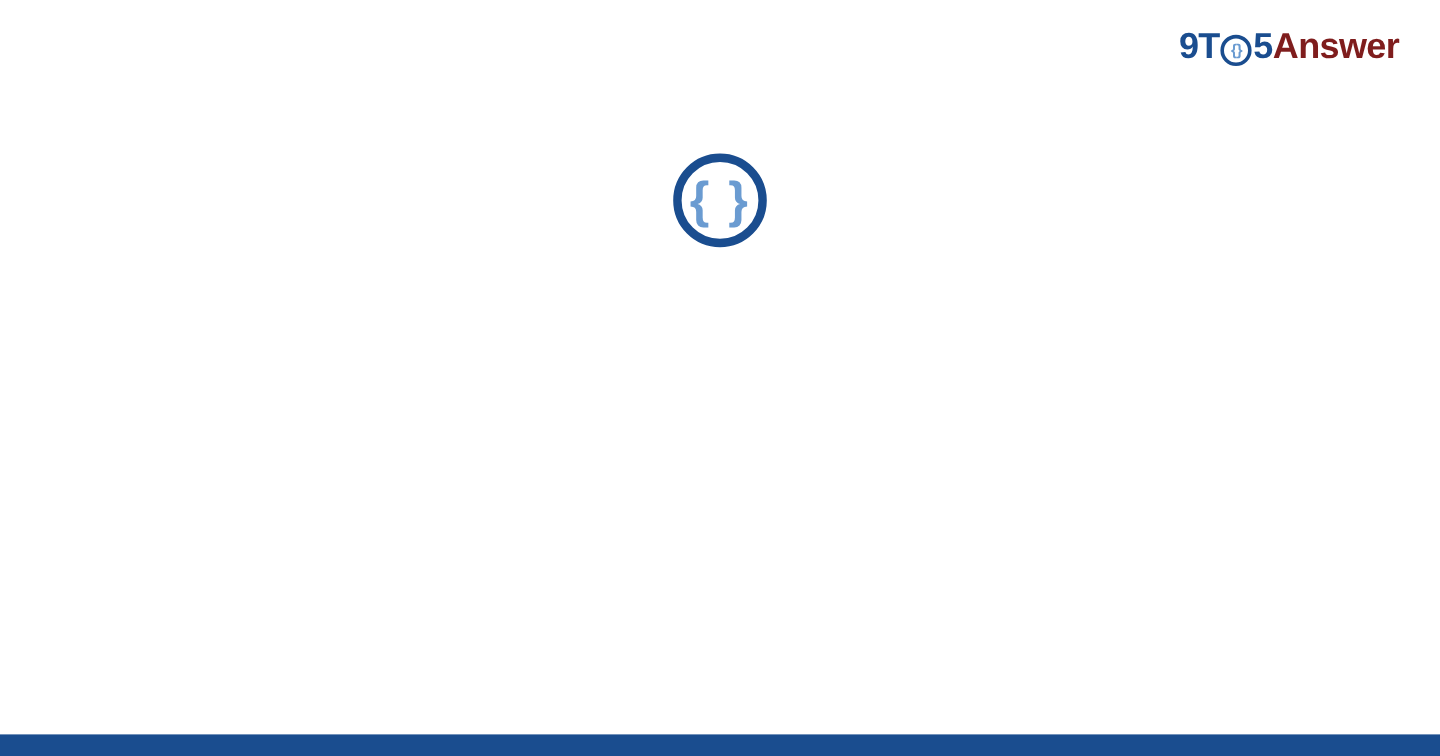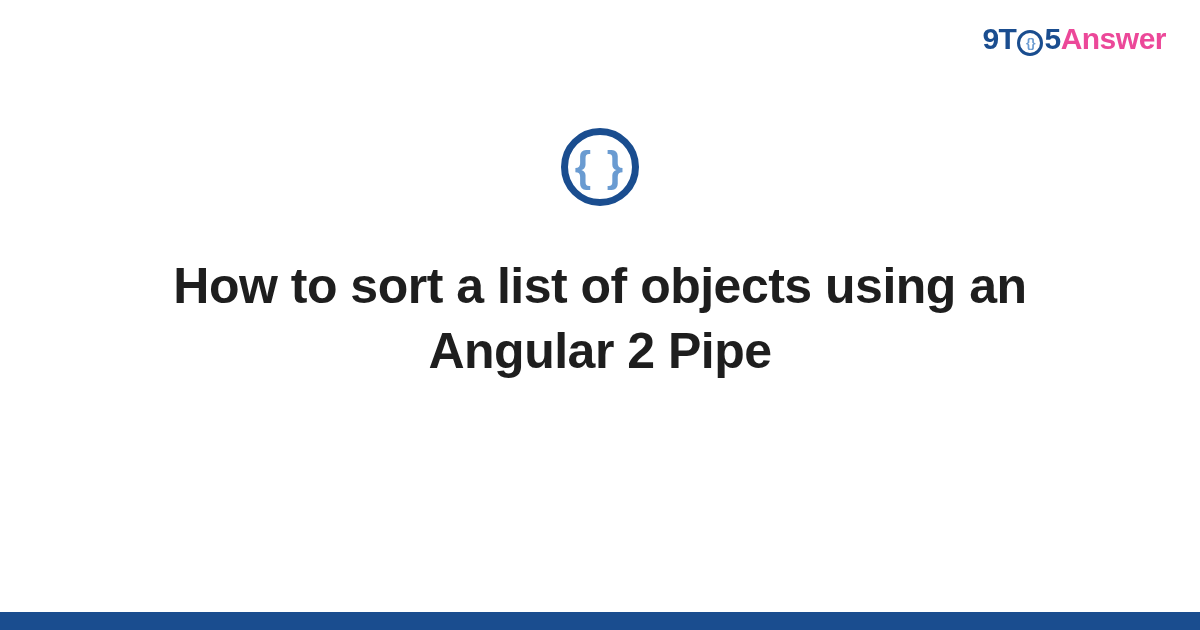--- a/index.html
+++ b/index.html
@@ -39,21 +39,21 @@
       font-size: 13px;
       font-weight: 700;
       position: relative;
       top: -2px;
       margin: 0 1px;
     }
     .logo-5 {
       color: #1a4d8f;
     }
     .logo-answer {
-      color: #ec4899;
+      color: #7f1d1d;
     }
     .center-content {
       position: absolute;
       top: 128px;
       left: 0;
       right: 0;
       display: flex;
       flex-direction: column;
       align-items: center;
     }
@@ -97,16 +97,15 @@
 <body>
 
 <div class="logo">
   <span class="logo-9t">9T</span><span class="logo-o">{}</span><span class="logo-5">5</span><span class="logo-answer">Answer</span>
 </div>
 
 <div class="center-content">
   <div class="icon-circle">
     <span class="braces">{ }</span>
   </div>
-  <h1 class="title">How to sort a list of objects using an Angular 2 Pipe</h1>
 </div>
 
 <div class="footer-bar"></div>
 
 </body></html>

